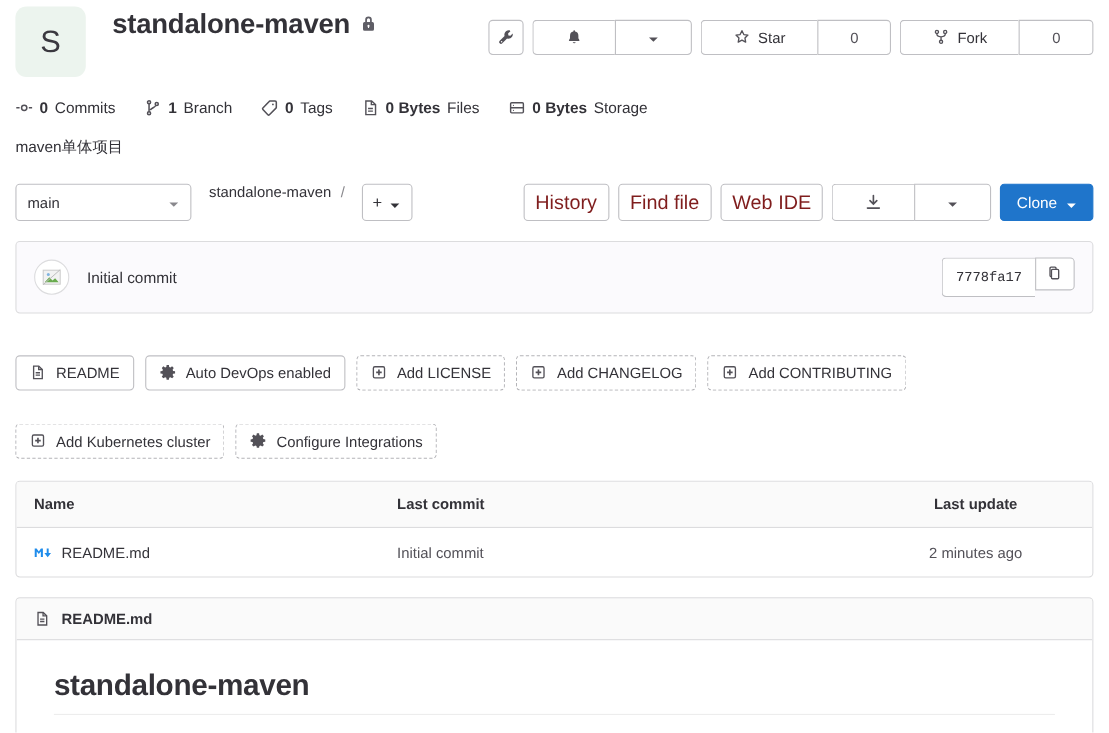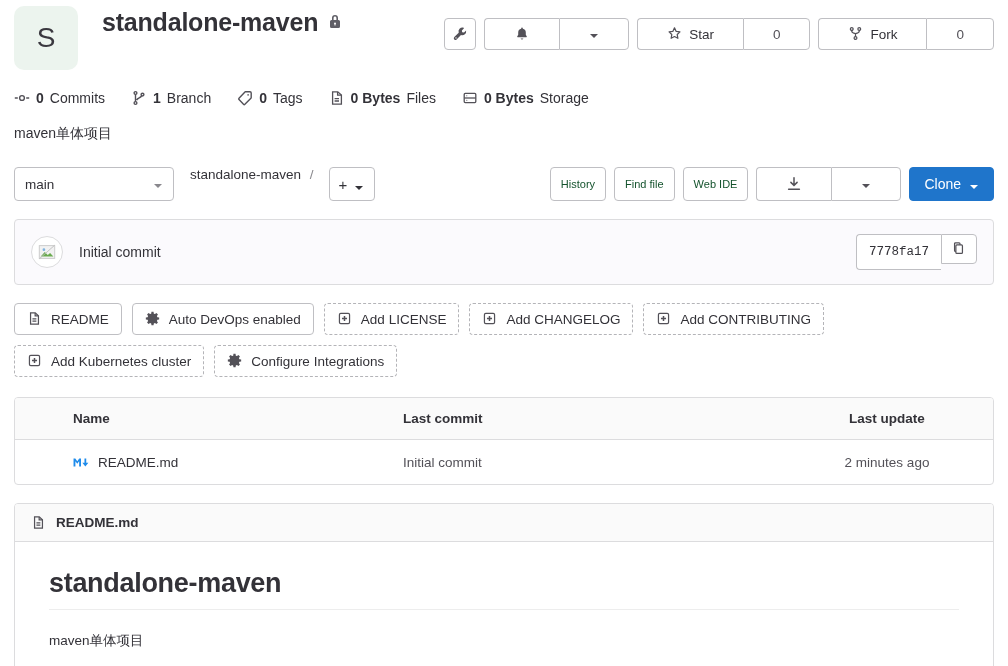--- a/index.html
+++ b/index.html
@@ -25,21 +25,21 @@
   .proj-title-row { display: flex; align-items: center; gap: 9px; }
   .proj-title { font-size: 25px; font-weight: bold; color: #333238; letter-spacing: -0.2px; line-height: 1.15; }
   .lock-ic { display: inline-block; width: 16px; height: 16px; color: #5f5e66; }
   .proj-id { font-size: 13.5px; color: #535158; margin-top: 7px; }
 
   .header-actions { display: flex; align-items: center; gap: 8px; padding-top: 12px; }
   .btn {
     display: inline-flex; align-items: center; justify-content: center; gap: 6px;
     height: 32px; padding: 0 10px;
     border: 1px solid #bfbfc3; border-radius: 4px; background: #fff;
-    font-size: 11px; color: #14532d; cursor: pointer; white-space: nowrap;
+    font-size: 18px; color: #7f1d1d; cursor: pointer; white-space: nowrap;
     font-family: "Liberation Sans", sans-serif;
   }
   .btn-icon-only { width: 32px; padding: 0; }
   .btn-split { display: inline-flex; align-items: stretch; }
   .btn-split .seg {
     display: inline-flex; align-items: center; justify-content: center;
     height: 32px; padding: 0 29px; border: 1px solid #bfbfc3; background: #fff;
     font-size: 13.5px; color: #333238; cursor: pointer;
   }
   .btn-split .seg:first-child { border-radius: 4px 0 0 4px; border-right: none; gap: 6px; }
@@ -93,30 +93,30 @@
   .commit-sub { font-size: 13.5px; color: #535158; margin-top: 5px; }
   .commit-sub .author { color: #333238; }
   .sha-split .seg { height: 30px; font-family: "Liberation Mono", monospace; font-size: 12.5px; padding: 17px 12px; }
   .sha-split .seg:last-child { padding: 0 9px; min-width: 34px; }
 
   
   .quick-actions { display: flex; flex-wrap: wrap; gap: 10px; margin-top: 18px; }
   .qbtn {
     display: inline-flex; align-items: center; gap: 8px; height: 32px; padding: 0 12px;
     border: 1px solid #bfbfc3; border-radius: 4px; background: #fff;
-    font-size: 13.5px; color: #333238; cursor: pointer; white-space: nowrap;
+    font-size: 13.5px; color: #333238; cursor: pointer; white-space: nowrap; margin-top: 20px;
   }
   .qbtn.dashed { border-style: dashed; border-color: #b4b4b8; }
 
   
   .files { margin-top: 20px; border: 1px solid #dcdcde; border-radius: 4px; overflow: hidden; background: #fff; }
   .files .row { display: flex; align-items: center; padding: 0 16px; height: 42px; font-size: 13.5px; }
   .files .head { background: #fafafa; border-bottom: 1px solid #dcdcde; font-weight: bold; color: #333238; }
   .files .body { height: 44px; color: #333238; }
-  .c-name { flex: 0 0 330px; display: flex; align-items: center; gap: 9px; margin-left: 42px; }
+  .c-name { flex: 0 0 330px; display: flex; align-items: center; gap: 9px; }
   .c-commit { flex: 1 1 auto; }
   .files .body .c-commit { color: #535158; }
   .c-update { flex: 0 0 180px; text-align: center; }
   .files .body .c-update { color: #535158; }
   .md-ic { color: #1f8ceb; font-size: 11px; font-weight: bold; letter-spacing: -0.5px; display: inline-flex; align-items: center; }
 
   
   .readme { margin-top: 18px; border: 1px solid #dcdcde; border-radius: 4px; background: #fff; overflow: hidden; }
   .readme-head {
     background: #fafafa; border-bottom: 1px solid #dcdcde;

